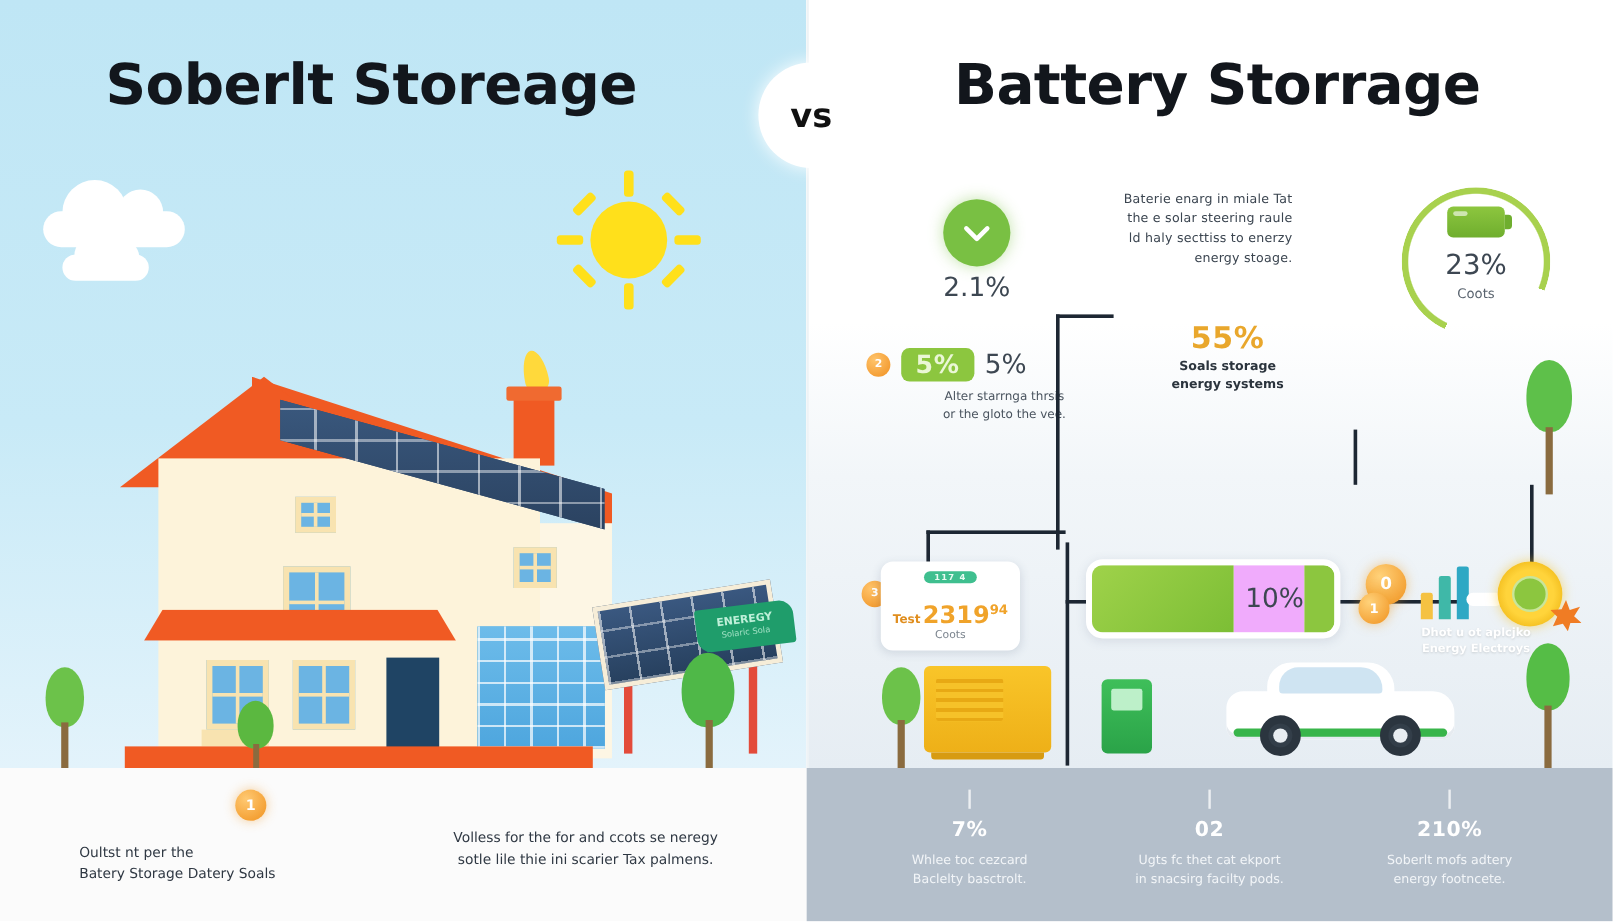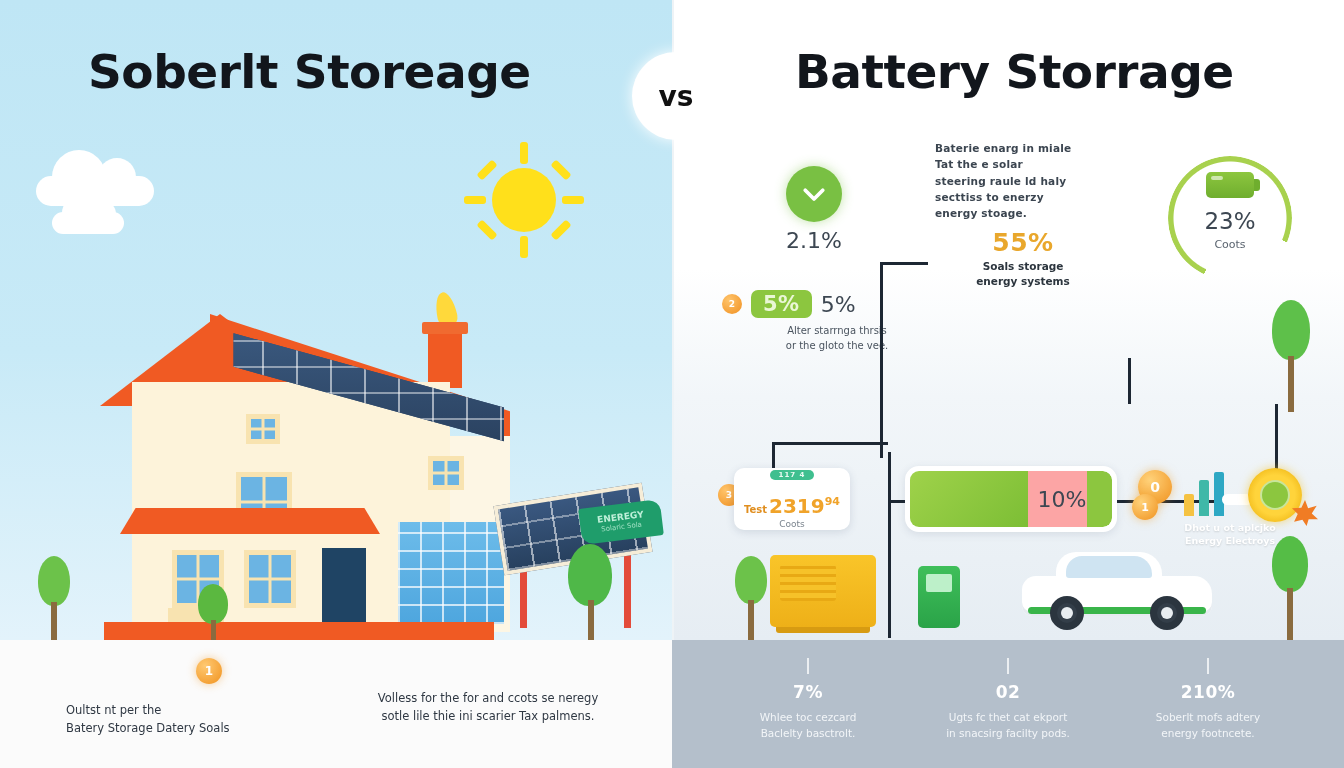--- a/index.html
+++ b/index.html
@@ -149,21 +149,21 @@
     background: #1f9d6b; border-radius: 3px 12px 3px 12px;
     transform: rotate(-7deg);
     display:flex; flex-direction:column; align-items:center; justify-content:center;
     color: #bff0d9; font-size: 9px; font-weight: 700; line-height: 1.25;
   }
   .tree { position: absolute; }
   .tree-crown { position: absolute; border-radius: 50% 50% 46% 46%; }
   .tree-trunk { position: absolute; background: #8a6b3f; }
 
   
-  .blurb-right { left: 935px; top: 140px; width: 142px; text-align: left; font-weight: bold; }
+  .blurb-right { left: 935px; top: 158px; width: 142px; text-align: right; }
 
   .stat-check { position: absolute; left: 786px; top: 166px; width: 56px; height: 56px;
                 border-radius: 50%; background: #79c043;
                 box-shadow: 0 0 12px rgba(121,192,67,.45);
                 display:flex; align-items:center; justify-content:center; }
   .stat-check svg { width: 30px; height: 30px; }
   .stat-check-val { position: absolute; left: 766px; top: 228px; width: 96px; text-align:center;
                     font-size: 22px; color: #3d4752; }
 
   .stat-55 { position: absolute; left: 963px; top: 228px; width: 120px; text-align: center; }
@@ -198,21 +198,21 @@
   .pill-green {
     background: #8cc63f; color: #eaf7d6; border-radius: 7px;
     padding: 2px 12px; font-size: 21px; font-weight: 700; letter-spacing: .5px;
   }
   .pill-plain { font-size: 22px; color: #3d4752; }
   .pill-cap { position: absolute; left: 20px; top: 34px; width: 190px; text-align:center;
               font-size: 10px; color: #4a545f; line-height: 1.45; }
 
   
   .card-white {
-    position: absolute; left: 734px; top: 468px; width: 116px; height: 62px;
+    position: absolute; left: 734px; top: 468px; width: 116px; height: 74px;
     background: #fff; border-radius: 10px; box-shadow: 0 2px 8px rgba(60,80,110,.16);
     display:flex; flex-direction:column; align-items:center; justify-content:center;
   }
   .card-badge { background:#3fbf8f; color:#eafaf2; font-size:7px; font-weight:700;
                 border-radius: 7px; padding: 1px 9px; letter-spacing: 1px; }
   .card-main { font-size: 20px; font-weight: 700; color: #f0a32a; margin-top: 14px; }
   .card-main .pre { font-size: 10px; font-weight: 600; color:#e08e1f; margin-right:2px; }
   .card-main .sup { font-size: 11px; vertical-align: super; }
   .card-cap { font-size: 9px; color:#7b848e; margin-top:1px; }
   .card-dot { position: absolute; left: 718px; top: 484px; width: 22px; height: 22px; border-radius:50%;
@@ -220,21 +220,21 @@
               display:flex;align-items:center;justify-content:center;font-size:9px;font-weight:700; }
 
   .card-green {
     position: absolute; left: 905px; top: 466px; width: 212px; height: 66px;
     background: #ffffff; border: 5px solid #ffffff; border-radius: 14px;
     box-shadow: 0 2px 9px rgba(60,80,110,.13);
     display:flex; align-items:center;
     overflow: hidden;
   }
   .cg-a { width: 120px; height: 100%; background: linear-gradient(135deg,#9fd24a,#7cbe35); position:relative; }
-  .cg-b { flex:1; height:100%; background:#fca5a5; display:flex; align-items:center;text-align:right; }
+  .cg-b { flex:1; height:100%; background:#f0abfc; display:flex; align-items:center;text-align:right; }
   .cg-val { font-size: 22px; color: #3d4752; margin-left: 10px; }
   .cg-tail { width: 26px; height: 100%; background: #8cc63f; border-radius: 0 9px 9px 0; }
 
   .badge-cluster { position: absolute; left: 1130px; top: 460px; width: 210px; height: 90px; }
   .coin {
     position: absolute; border-radius: 50%;
     background: radial-gradient(circle at 35% 30%, #ffd27a, #f0921f);
     color: #fff; font-weight: 700;
     display:flex; align-items:center; justify-content:center;
     box-shadow: 0 0 10px rgba(240,160,40,.5);
@@ -369,21 +369,21 @@
 
     <div class="blurb blurb-right" style="left:263px;">Baterie enarg in miale Tat the e solar steering raule ld haly secttiss to enerzy energy stoage.</div>
 
     <div class="stat-check" style="left:114px;">
       <svg viewBox="0 0 24 24" fill="none" stroke="#fff" stroke-width="3" stroke-linecap="round" stroke-linejoin="round">
         <path d="M5 9l7 7 7-7"></path>
       </svg>
     </div>
     <div class="stat-check-val" style="left:94px;">2.1%</div>
 
-    <div class="stat-55" style="left:291px;">
+    <div class="stat-55" style="left:291px;margin-top:39px;">
       <div class="v">55%</div>
       <div class="c" style="white-space:pre-line">Soals storage
 energy systems</div>
     </div>
 
     <div class="donut" style="left:496px;">
       <div class="donut-ring"></div>
       <div class="batt-icon"></div>
       <div class="donut-val">23%</div>
       <div class="donut-cap">Coots</div>

